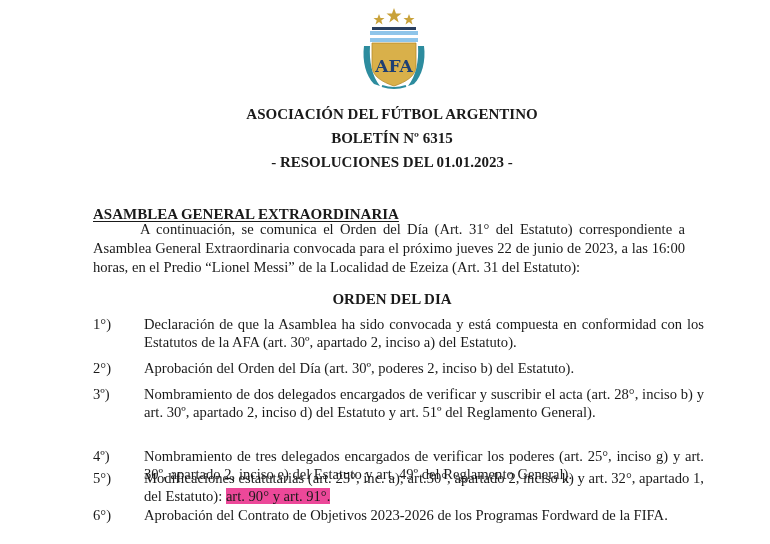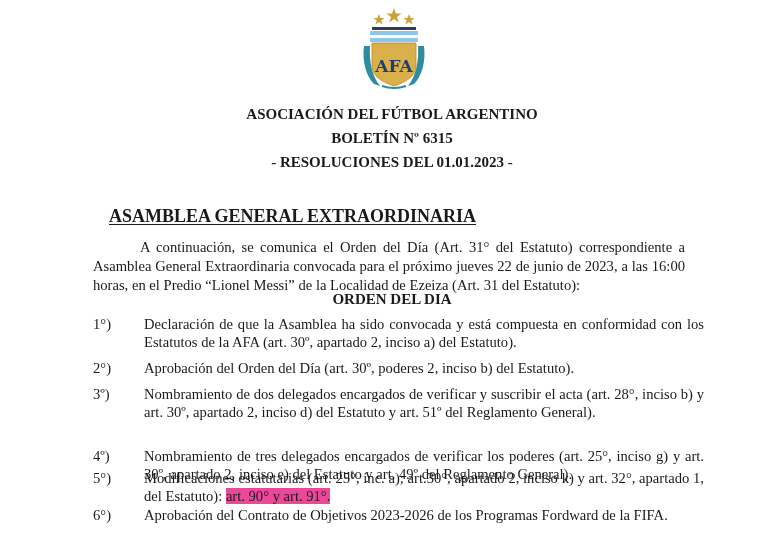--- a/index.html
+++ b/index.html
@@ -5,23 +5,23 @@
     html, body { margin: 0; padding: 0; background: #ffffff; }
     body {
       width: 770px; height: 544px; overflow: hidden; position: relative;
       font-family: "Liberation Serif", "DejaVu Serif", serif;
       color: #1a1a1a;
     }
     .logo { position: absolute; left: 360px; top: 6px; width: 68px; height: 84px; }
     .title-block { position: absolute; left: 0; top: 104px; width: 784px; text-align: center; font-weight: bold; font-size: 15px; }
     .title-line { height: 24px; line-height: 20px; }
     .u { text-underline-offset: 2px; }
-    .section-heading { position: absolute; left: 109px; top: 206px; font-weight: bold; font-size: 18px; text-decoration: underline; text-underline-offset: 2px; }
+    .section-heading { position: absolute; left: 93px; top: 206px; font-weight: bold; font-size: 15px; text-decoration: underline; text-underline-offset: 2px; }
     .intro {
-      position: absolute; left: 93px; top: 238px; width: 592px;
+      position: absolute; left: 93px; top: 220px; width: 592px;
       font-size: 14.6px; line-height: 19px; text-align: justify; text-align-last: left;
     }
     .intro .indent { display: inline-block; width: 47px; }
     .orden-title { position: absolute; left: 0; top: 291px; width: 784px; text-align: center; font-weight: bold; font-size: 15px; }
     .items { position: absolute; left: 93px; top: 316px; width: 600px; font-size: 14.6px; line-height: 17.5px; }
     .item { position: absolute; left: 0; width: 600px; }
     .item .num { position: absolute; left: 0; top: 0; width: 34px; }
     .item .text { margin-left: 51px; width: 560px; text-align: justify; text-align-last: left; }
     .hl { background: #ec4899; }
   </style>

